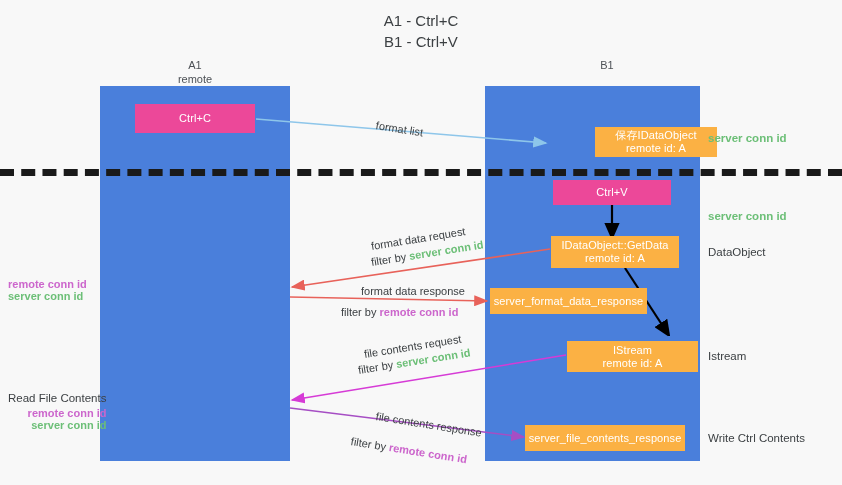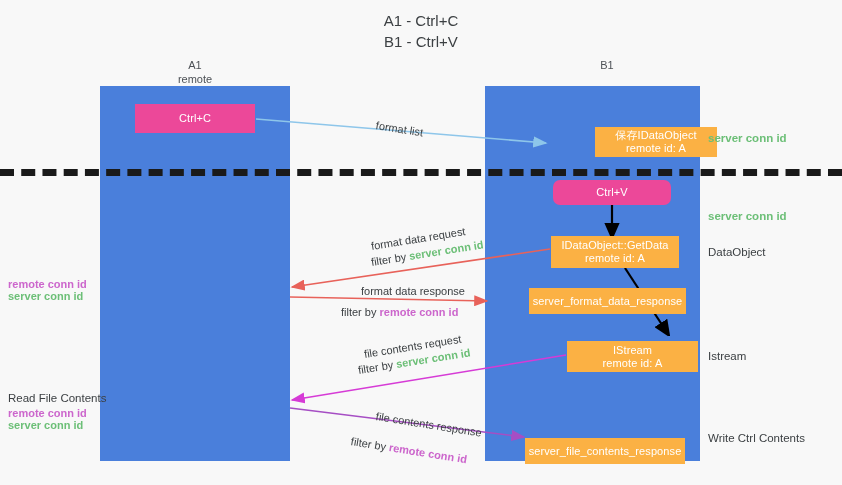--- a/index.html
+++ b/index.html
@@ -124,58 +124,58 @@
     <span>Ctrl+C</span>
   </div>
 
 
 
   <div class="abs box orange" style="left:551px;top:127px;width:122px;height:30px;flex-direction:column;margin-left:44px;">
     <span>保存IDataObject</span>
     <span>remote id: A</span>
   </div>
 
-  <div class="abs box green" style="left:553px;top:180px;width:118px;height:25px;border-radius:7px;">
+  <div class="abs box green" style="left:553px;top:180px;width:118px;height:25px;">
     <span>Ctrl+V</span>
   </div>
 
   <div class="abs box orange" style="left:551px;top:236px;width:128px;height:32px;flex-direction:column;">
     <span>IDataObject::GetData</span>
     <span>remote id: A</span>
   </div>
 
-  <div class="abs box orange" style="left:490px;top:288px;width:157px;height:26px;margin-left:39px;">
+  <div class="abs box orange" style="left:490px;top:288px;width:157px;height:26px;">
     <span>server_format_data_response</span>
   </div>
 
   <div class="abs box orange" style="left:567px;top:341px;width:131px;height:31px;flex-direction:column;">
     <span>IStream</span>
     <span>remote id: A</span>
   </div>
 
-  <div class="abs box orange" style="left:525px;top:425px;width:160px;height:26px;margin-top:13px;">
+  <div class="abs box orange" style="left:525px;top:425px;width:160px;height:26px;">
     <span>server_file_contents_response</span>
   </div>
 
   <div class="abs glabel" style="left:708px;top:132px;">server conn id</div>
 
   <div class="abs glabel" style="left:708px;top:210px;">server conn id</div>
 
   <div class="abs rlabel" style="left:708px;top:246px;">DataObject</div>
 
   <div class="abs rlabel" style="left:708px;top:350px;">Istream</div>
 
   <div class="abs rlabel" style="left:708px;top:432px;">Write Ctrl Contents</div>
 
   <div class="abs" style="left:8px;top:278px;">
     <div class="plabel">remote conn id</div>
     <div class="glabel" style="font-size:11px;">server conn id</div>
   </div>
 
-  <div class="abs" style="left:8px;top:392px;">
+  <div class="abs" style="left:8px;top:392px;text-align:right;">
     <div class="rlabel">Read File Contents</div>
     <div class="plabel" style="margin-top:3px;">remote conn id</div>
     <div class="glabel" style="font-size:11px;">server conn id</div>
   </div>
 
   <div class="abs elabel rot-dn" style="left:376px;top:119px;">format list</div>
 
   <div class="abs elabel rot-up" style="left:371px;top:240px;">format data request</div>
   <div class="abs elabel rot-up" style="left:371px;top:256px;">
     <span>filter by </span><span class="greenbold">server conn id</span>

